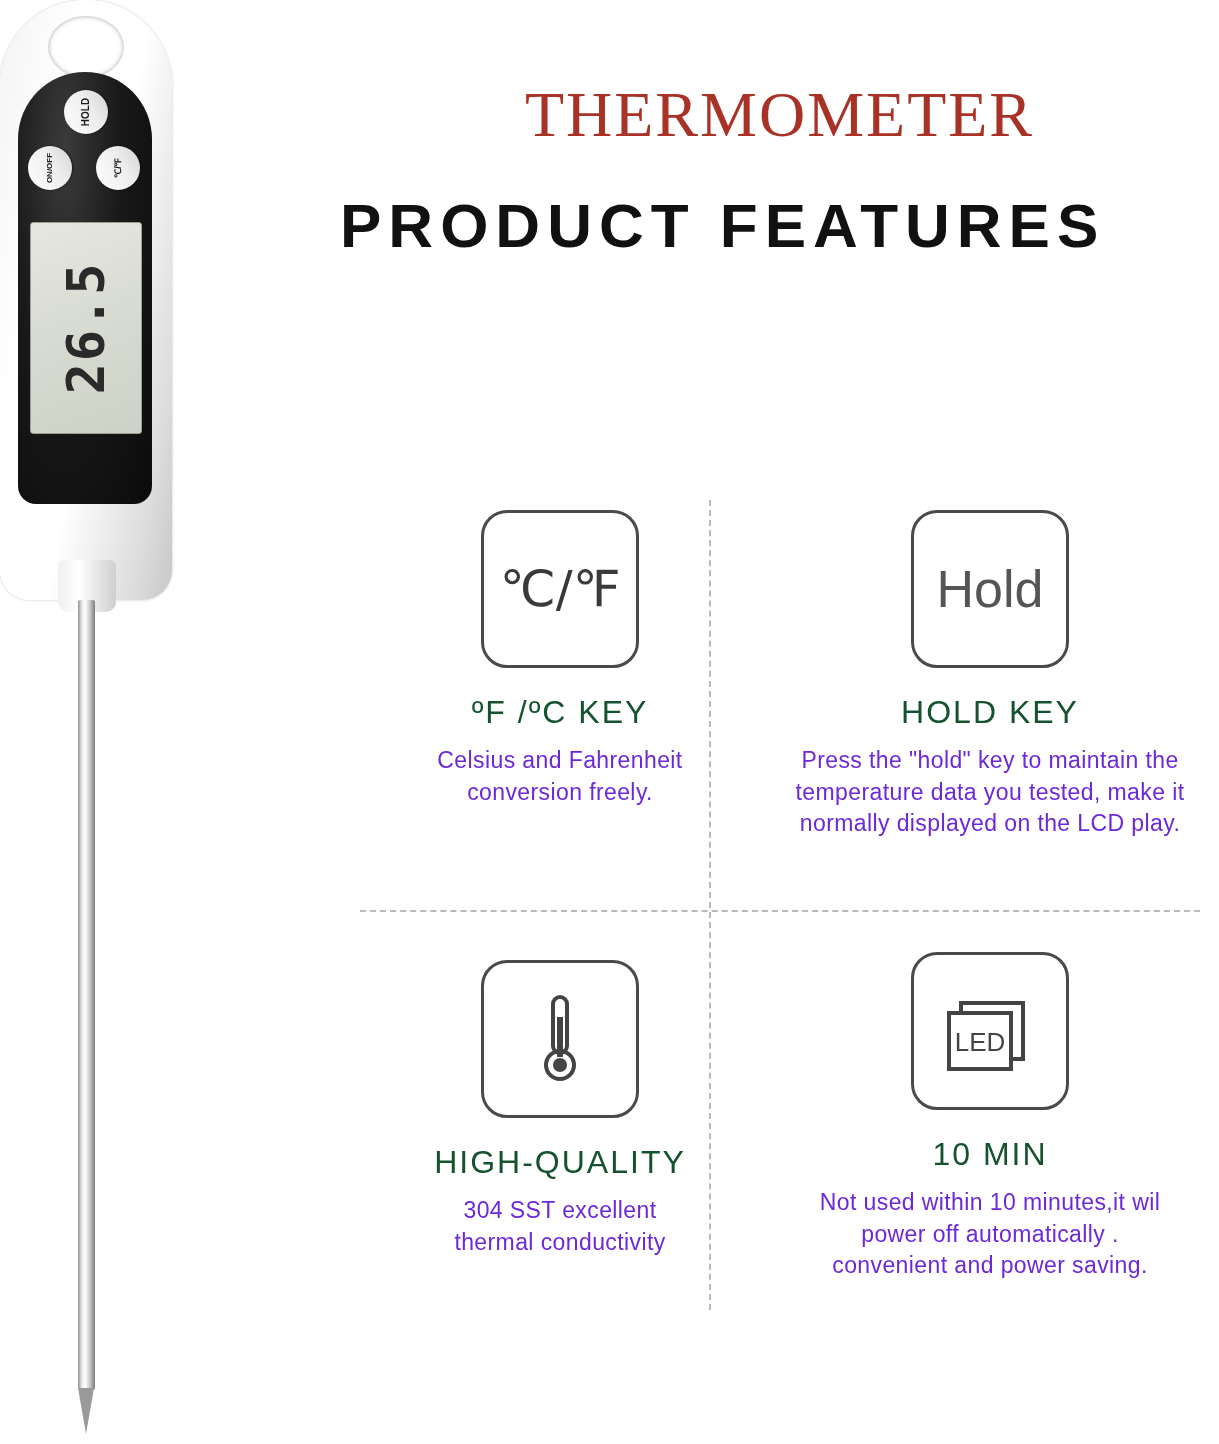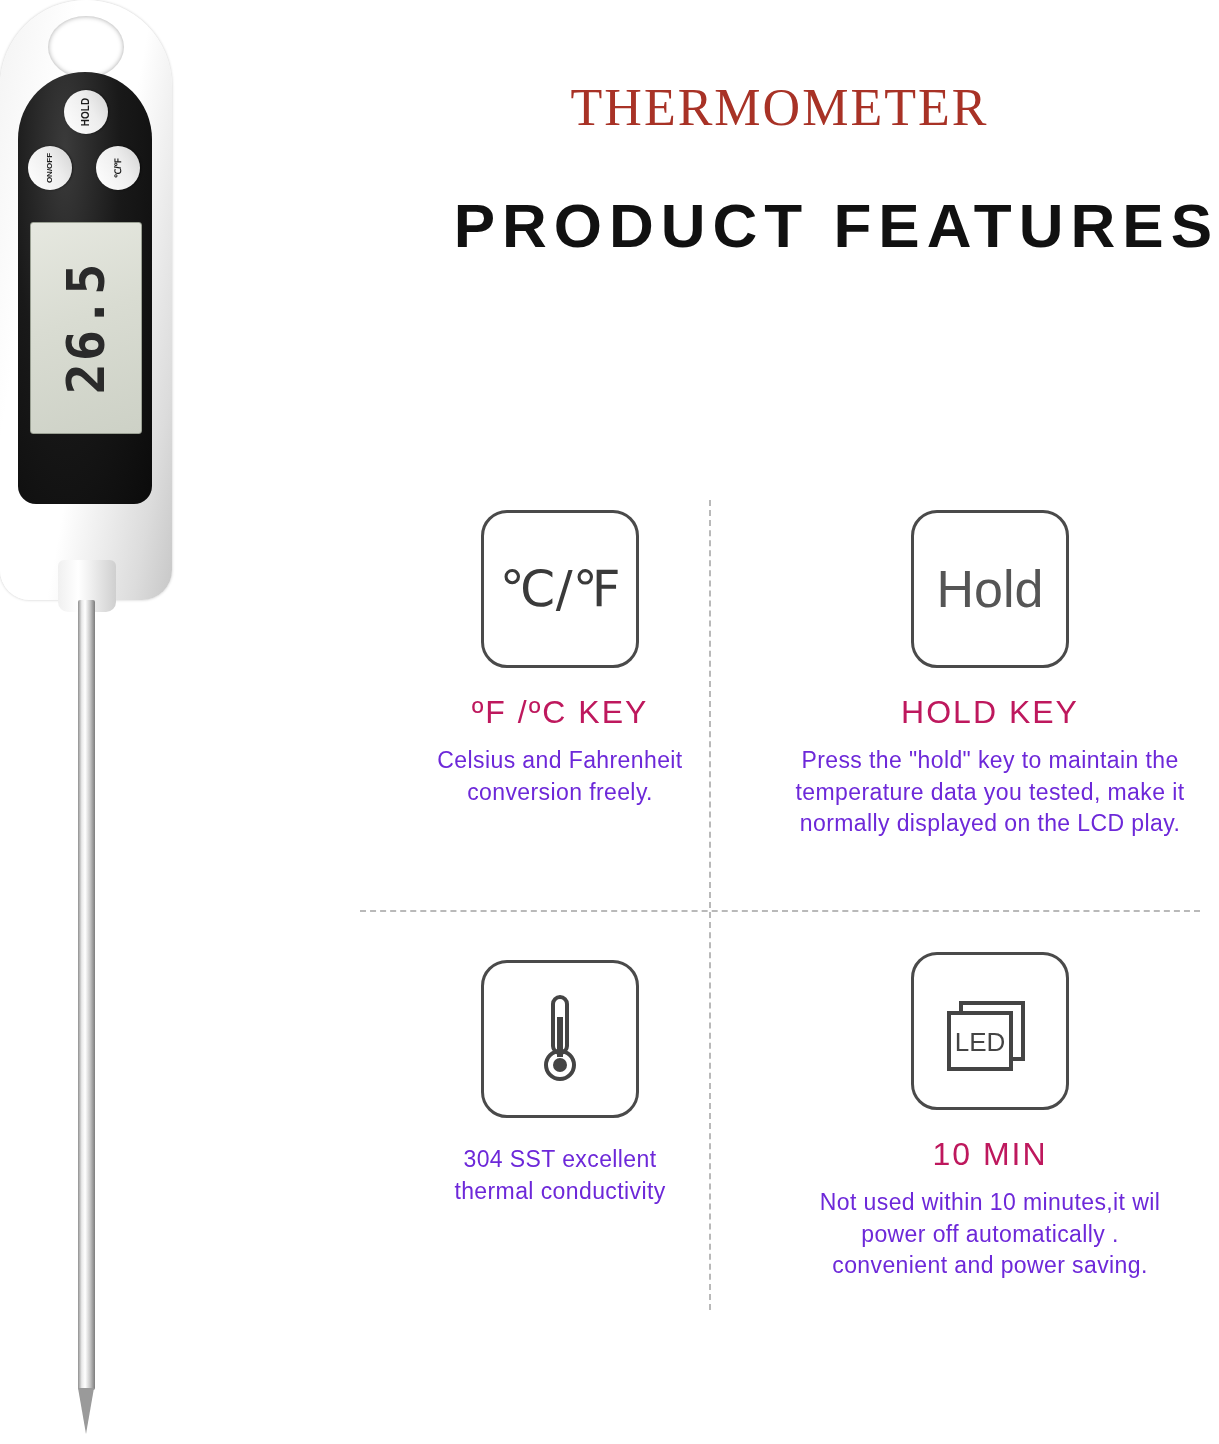--- a/index.html
+++ b/index.html
@@ -155,31 +155,31 @@
     width: 879px;
     height: 1444px;
   }
   .title-main {
     position: absolute;
     left: 0;
     top: 78px;
     width: 879px;
     text-align: center;
     font-family: "Liberation Serif", serif;
-    font-size: 52px;
+    font-size: 64px;
     letter-spacing: 2px;
     color: #a83226;
     white-space: nowrap;
   }
   .title-sub {
     position: absolute;
     left: 0;
     top: 190px;
     width: 879px;
-    text-align: right;
+    text-align: left;
     font-family: "Liberation Sans", sans-serif;
     font-weight: bold;
     font-size: 62px;
     letter-spacing: 7px;
     color: #111111;
     white-space: nowrap;
   }
 
   
   .sep-v {
@@ -226,21 +226,21 @@
     font-family: "DejaVu Sans", sans-serif;
   }
   .icon-hold {
     font-size: 52px;
     color: #555555;
     font-family: "Liberation Sans", sans-serif;
   }
   .feat-title {
     font-size: 32px;
     letter-spacing: 2px;
-    color: #be185d;
+    color: #14532d;
     margin-bottom: 14px;
     white-space: nowrap;
   }
   .feat-desc {
     font-size: 23px;
     line-height: 1.38;
     color: #6d28d9;
     letter-spacing: 0.4px;
   }
   .wide .feat-desc { width: 470px; margin-left: -25px; }
@@ -298,20 +298,21 @@
 
   <div class="feature f-bl">
     <div class="icon-box">
       <svg width="70" height="100" viewBox="0 0 70 100">
         <rect x="28" y="8" width="14" height="56" rx="7" fill="none" stroke="#444" stroke-width="4"></rect>
         <circle cx="35" cy="76" r="14" fill="none" stroke="#444" stroke-width="4"></circle>
         <rect x="32" y="28" width="6" height="40" fill="#444"></rect>
         <circle cx="35" cy="76" r="7" fill="#444"></circle>
       </svg>
     </div>
+    <div class="feat-title">HIGH-QUALITY</div>
     <div class="feat-desc">304  SST  excellent<br>thermal  conductivity</div>
   </div>
 
   <div class="feature f-br wide">
     <div class="icon-box">
       <svg width="110" height="100" viewBox="0 0 110 100">
         <rect x="26" y="22" width="62" height="56" fill="none" stroke="#444" stroke-width="4"></rect>
         <rect x="14" y="32" width="62" height="56" fill="#fff" stroke="#444" stroke-width="4"></rect>
         <text x="45" y="70" font-family="Liberation Sans, sans-serif" font-size="26" fill="#444" text-anchor="middle">LED</text>
       </svg>

